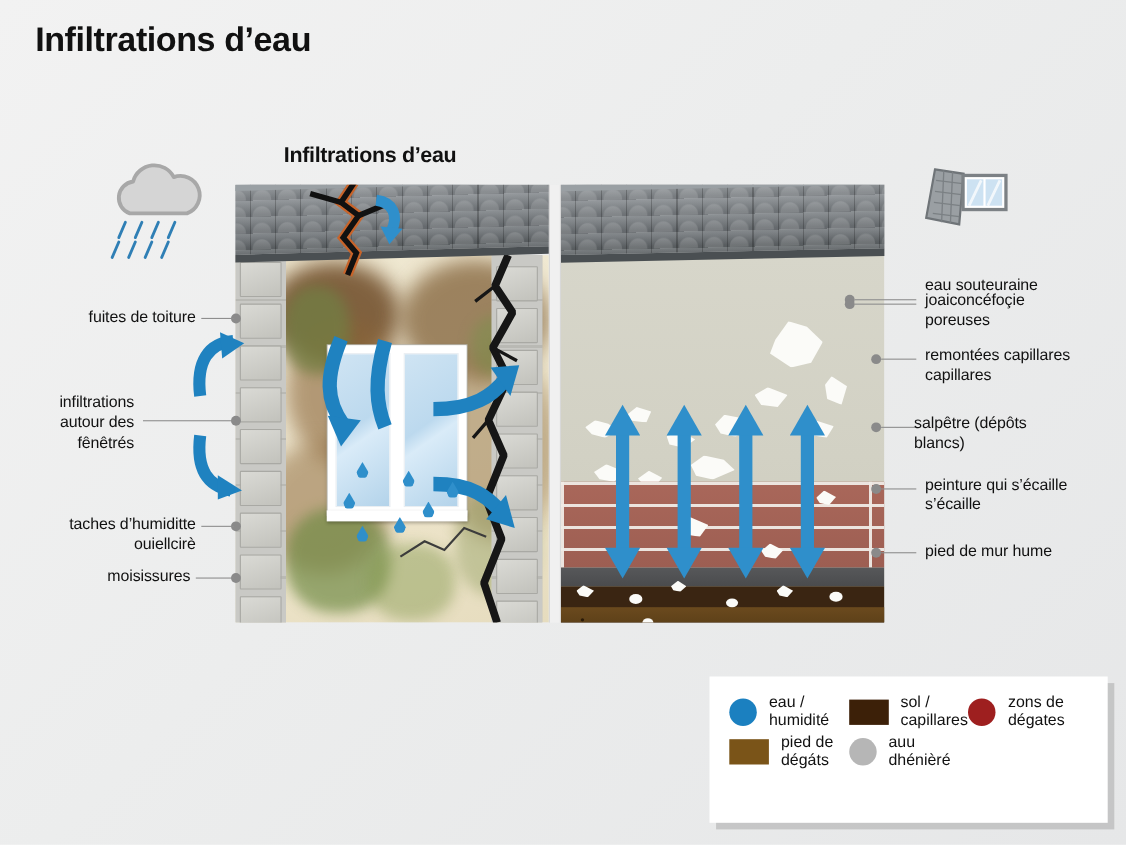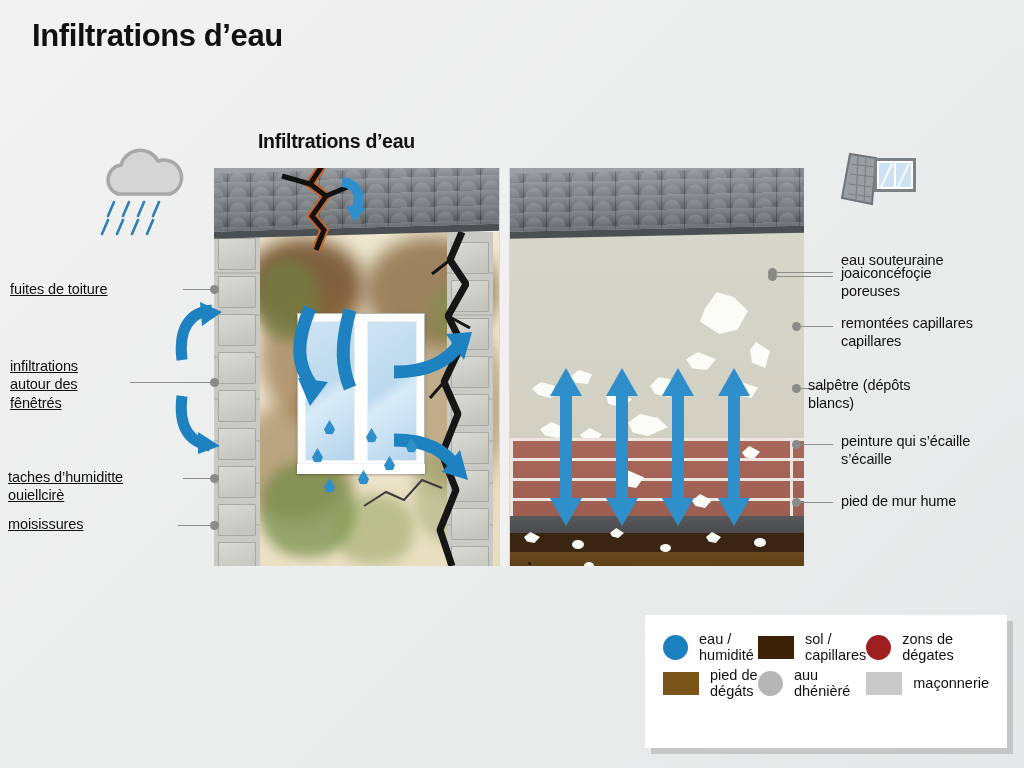--- a/index.html
+++ b/index.html
@@ -92,21 +92,21 @@
     background:#3a2512;}
   .soil{position:absolute;left:0;right:0;top:320px;bottom:0;
     background:linear-gradient(180deg,#6b4a1e,#5e4119);}
   .speck{position:absolute;background:#2a1a08;border-radius:50%;}
   .flake{position:absolute;background:#fbfbf8;}
 
   
   .lead{position:absolute;height:1px;background:#8e8e8e;}
   .dot{position:absolute;width:9px;height:9px;border-radius:50%;background:#8a8a8a;}
   .lbl{position:absolute;font-size:14.5px;color:#111;line-height:1.26;letter-spacing:-.1px;}
-  .lbl.r{text-align:left;text-decoration:underline;}
+  .lbl.r{text-align:right;}
 
   
   .cloud-icon{position:absolute;left:96px;top:146px;}
   .winicon{position:absolute;left:836px;top:146px;}
 
   
   .legend{position:absolute;left:645px;top:615px;width:362px;height:133px;
     background:#fff;box-shadow:6px 6px 0 rgba(170,170,170,.55);}
   .legend-inner{position:absolute;inset:0;padding:14px 18px;display:grid;
     grid-template-columns:1fr 1fr 1fr;grid-auto-rows:36px;align-items:center;}
@@ -357,21 +357,21 @@
   <div class="lbl" style="left:841px;top:264px;width:180px;white-space:pre-line;">joaiconcéfoçie
 poreuses</div>
 
   <div class="dot" style="left:792px;top:322px;"></div>
   <div class="lead" style="left:801px;top:326px;width:32px;"></div>
   <div class="lbl" style="left:841px;top:314px;width:180px;white-space:pre-line;">remontées capillares
 capillares</div>
 
   <div class="dot" style="left:792px;top:384px;"></div>
   <div class="lead" style="left:801px;top:388px;width:32px;"></div>
-  <div class="lbl" style="left:808px;top:376px;width:180px;white-space:pre-line;">salpêtre (dépôts
+  <div class="lbl" style="left:831px;top:376px;width:180px;white-space:pre-line;">salpêtre (dépôts
 blancs)</div>
 
   <div class="dot" style="left:792px;top:440px;"></div>
   <div class="lead" style="left:801px;top:444px;width:32px;"></div>
   <div class="lbl" style="left:841px;top:432px;width:190px;white-space:pre-line;">peinture qui s’écaille
 s’écaille</div>
 
   <div class="dot" style="left:792px;top:498px;"></div>
   <div class="lead" style="left:801px;top:502px;width:32px;"></div>
   <div class="lbl" style="left:841px;top:492px;width:190px;">pied de mur hume</div>
@@ -391,20 +391,16 @@
           <span>zons de dégates</span>
         </div>
         <div class="lg-item">
           <span class="sw-rect" style="background: rgb(122, 84, 24);"></span>
           <span>pied de dégáts</span>
         </div>
         <div class="lg-item">
           <span class="sw-circle" style="background: rgb(182, 182, 182);"></span>
           <span>auu dhénièré</span>
         </div>
-        <div class="lg-item">
-          <span class="sw-rect" style="background: rgb(201, 201, 201);"></span>
-          <span>maçonnerie</span>
-        </div>
       </div>
   </div>
 
 </div>
 
 </body></html>

